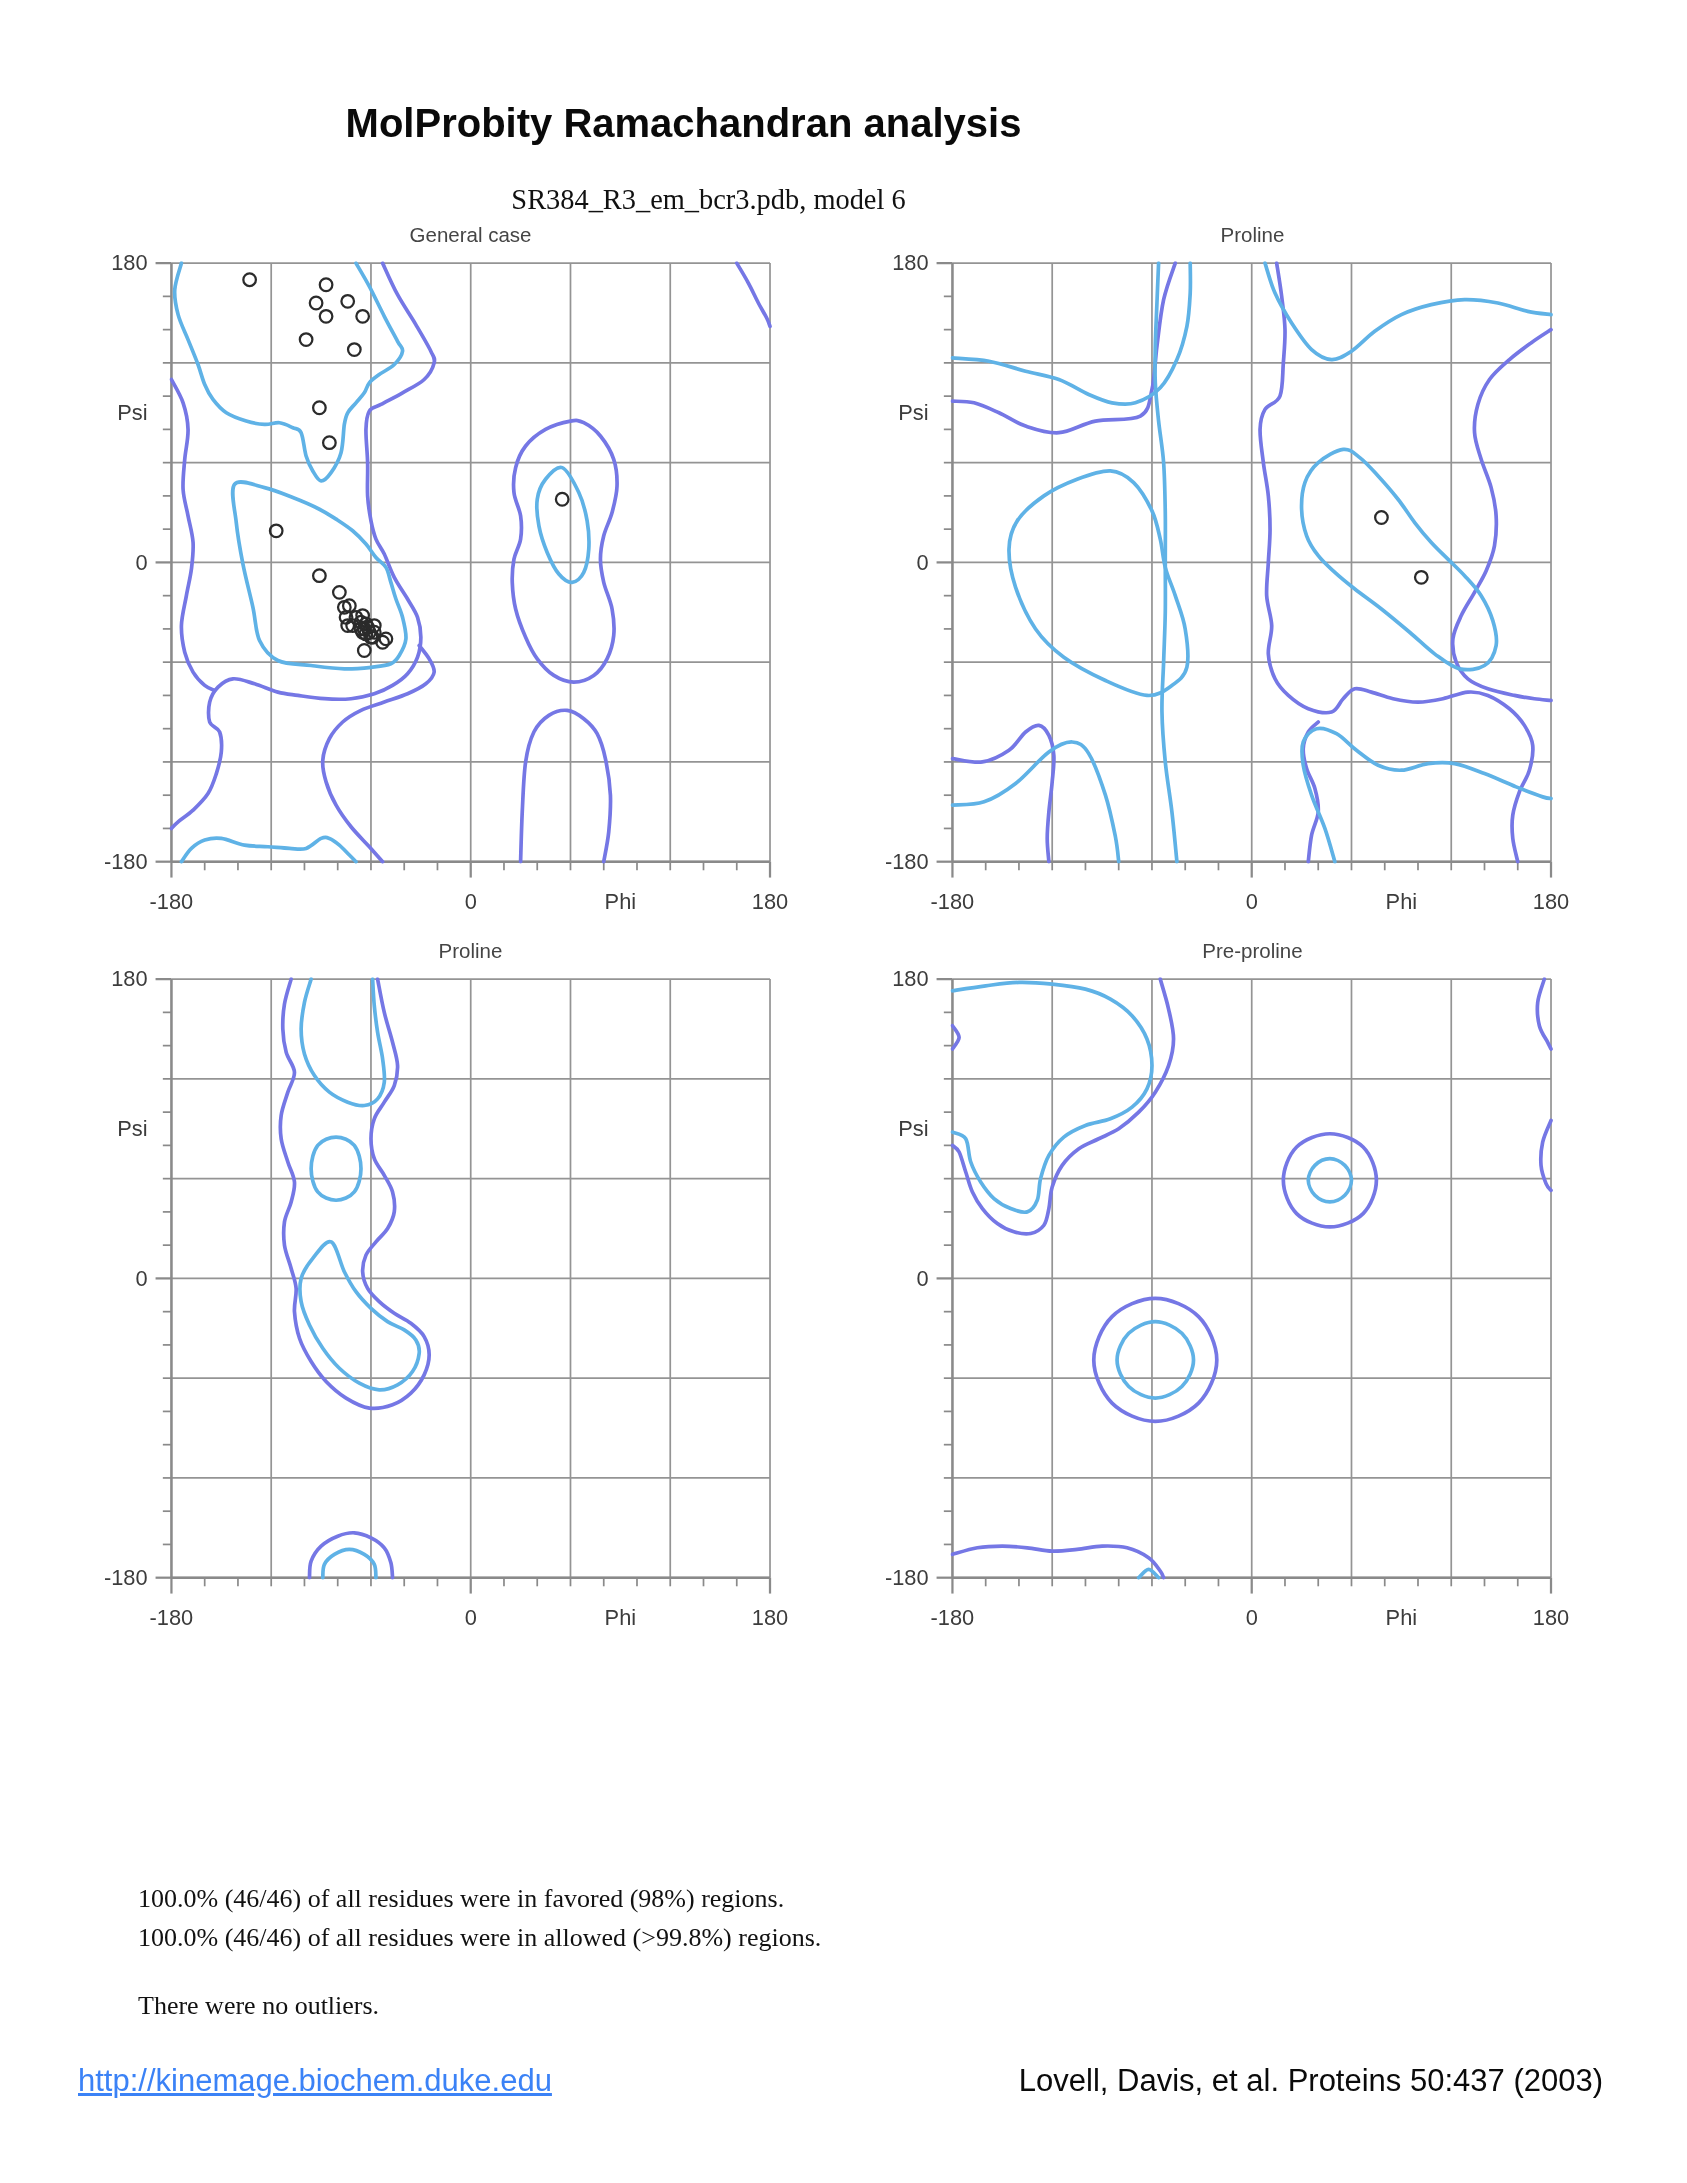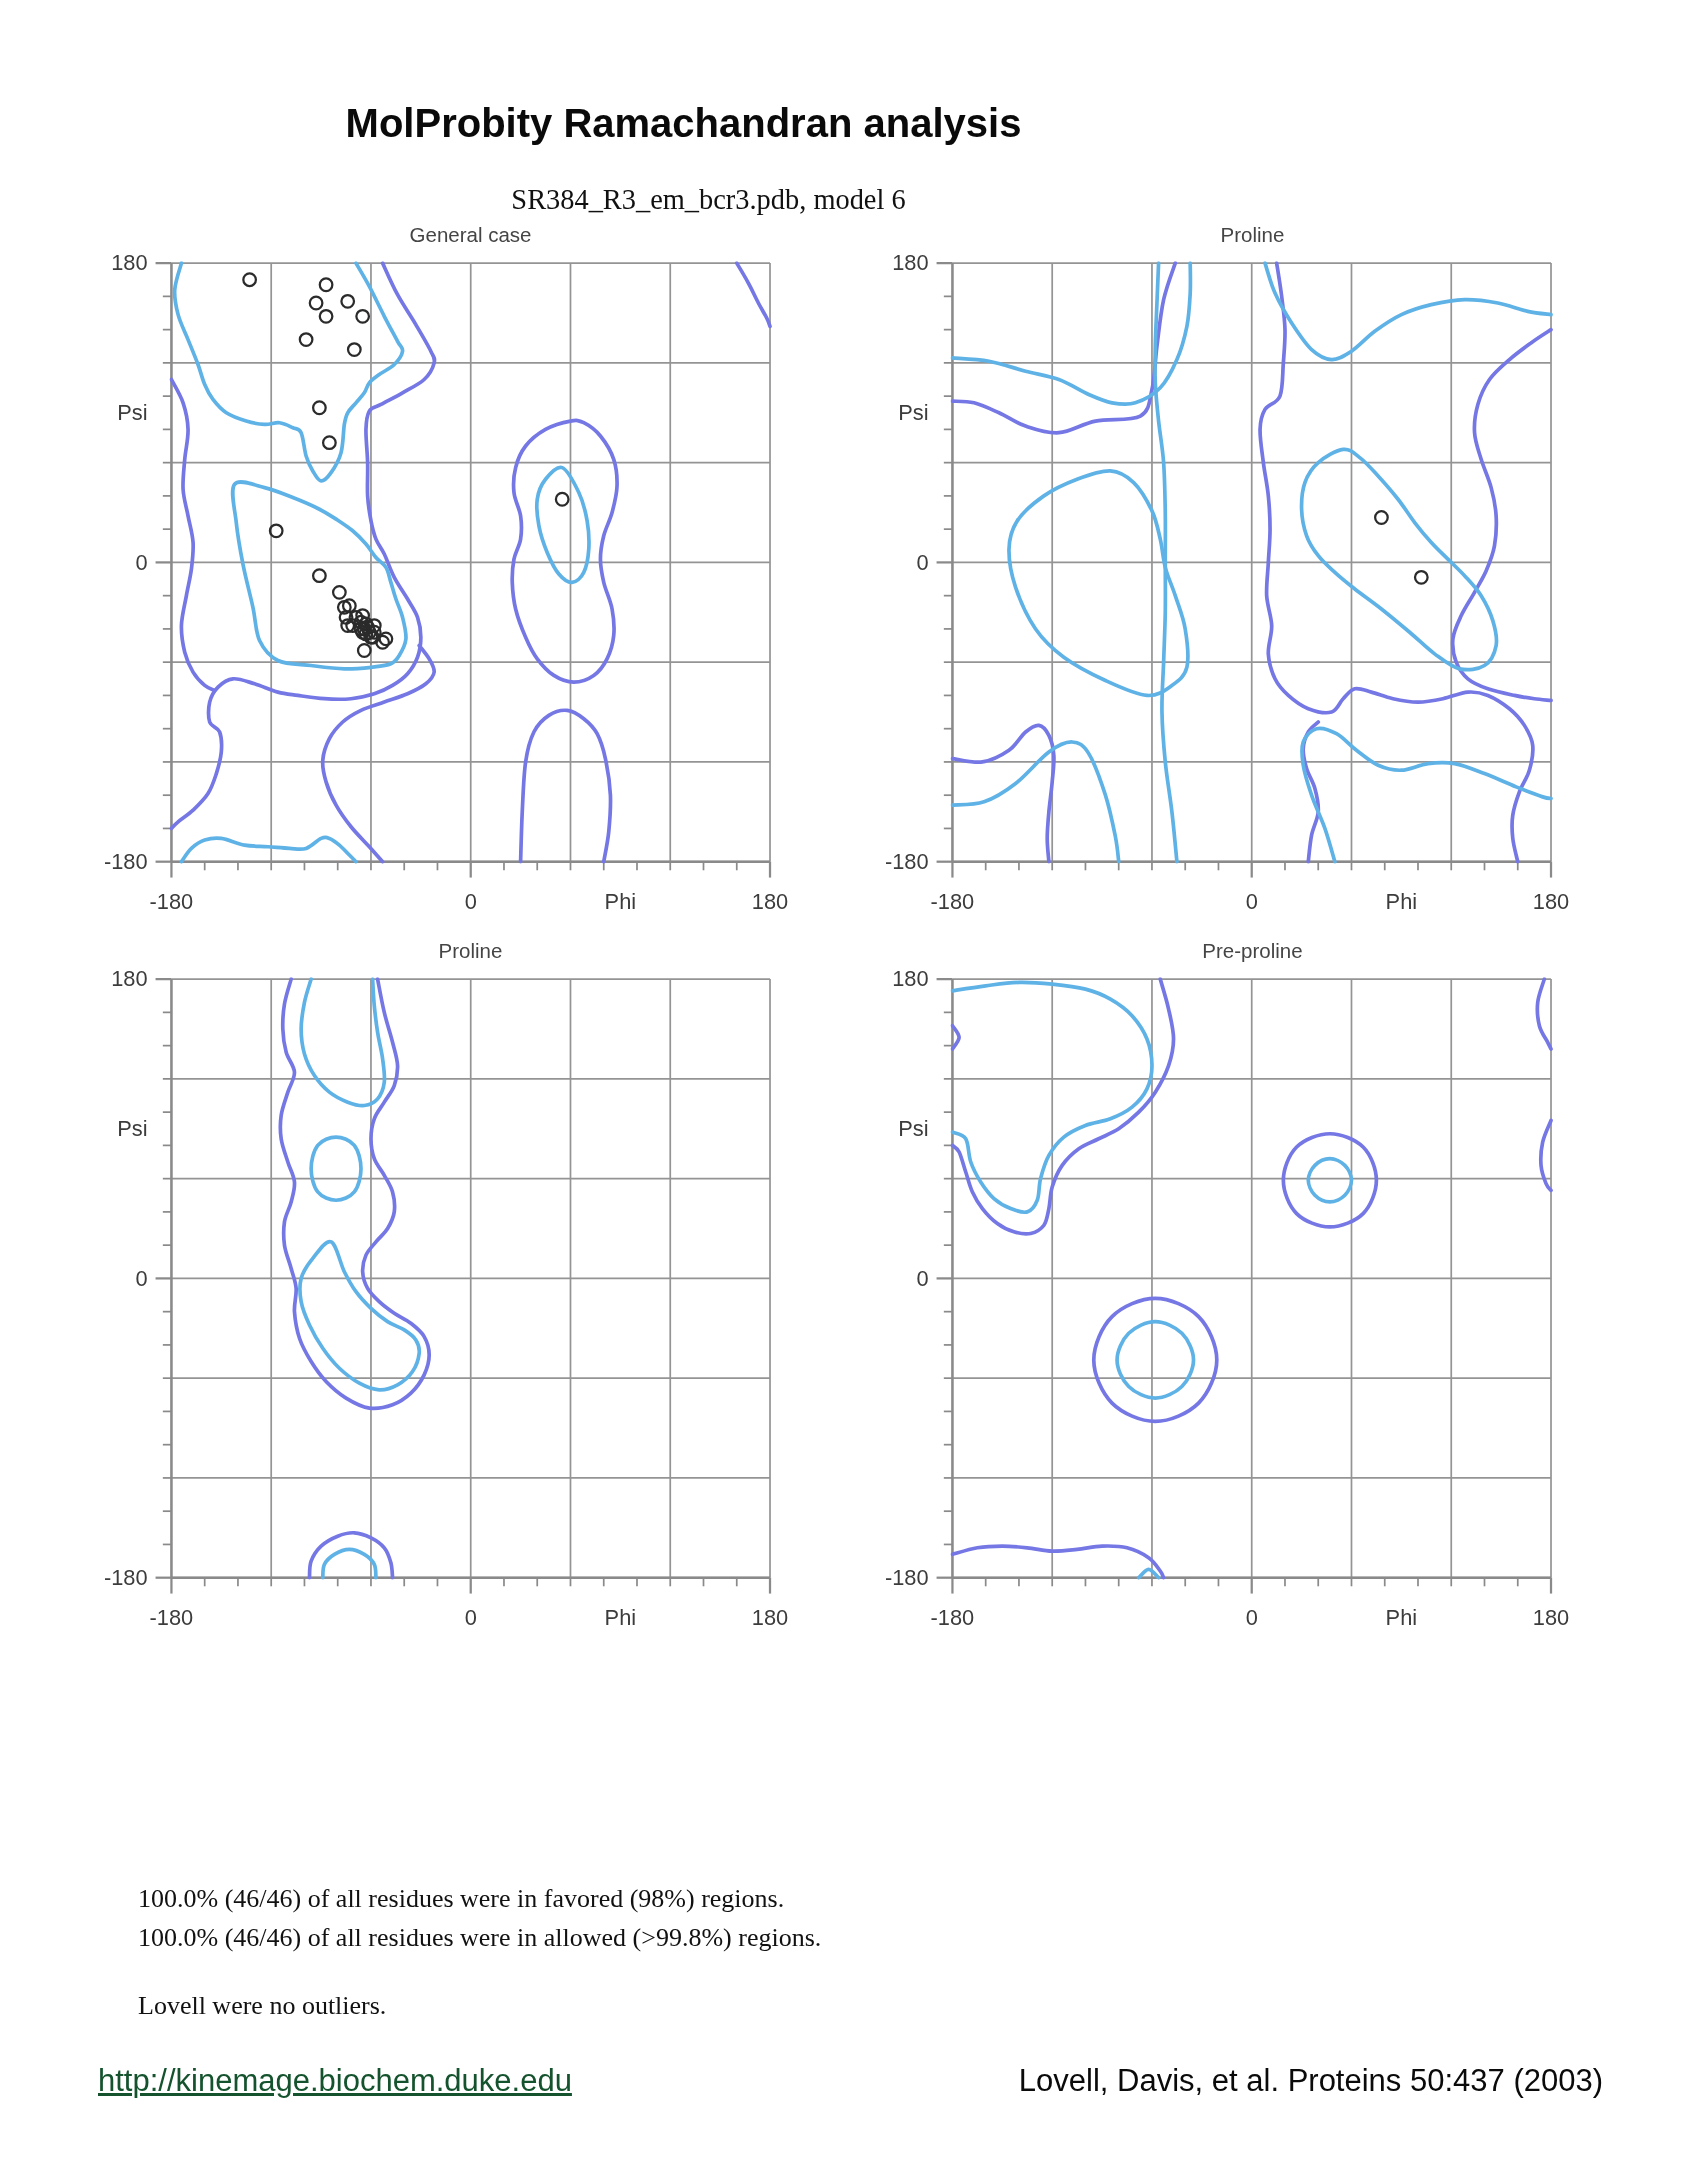--- a/index.html
+++ b/index.html
@@ -18,21 +18,21 @@
   }
   .plot-title{
     position:absolute;width:599px;text-align:center;font-size:20.5px;color:#454545;
   }
   .plot-svg{position:absolute;}
   .stats{
     position:absolute;left:138px;font-size:26px;color:#111;
     font-family:"Liberation Serif",serif;white-space:nowrap;
   }
   .footer-link{
-    position:absolute;left:98px;top:2063px;font-size:31px;color:#14532d;
+    position:absolute;left:78px;top:2063px;font-size:31px;color:#3b82f6;
     text-decoration:underline;text-decoration-thickness:2.6px;white-space:nowrap;
   }
   .footer-cite{
     position:absolute;right:84px;top:2063px;font-size:31px;color:#0a0a0a;white-space:nowrap;
   }
 </style>
 </head>
 <body>
 
 <div class="page-title">MolProbity Ramachandran analysis</div>
@@ -438,17 +438,17 @@
       <text x="1075" y="1039" text-anchor="middle">180</text>
       <text x="134" y="73" text-anchor="end">180</text>
       <text x="134" y="299.25" text-anchor="end">Psi</text>
       <text x="134" y="525.5" text-anchor="end">0</text>
       <text x="134" y="978" text-anchor="end">-180</text>
     </g>
   </svg>
 
 <div class="stats" style="top:1884px;">100.0% (46/46) of all residues were in favored (98%) regions.</div>
 <div class="stats" style="top:1923px;">100.0% (46/46) of all residues were in allowed (&gt;99.8%) regions.</div>
-<div class="stats" style="top:1991px;">Lovell were no outliers.</div>
+<div class="stats" style="top:1991px;">There were no outliers.</div>
 
 <a class="footer-link" href="#">http://kinemage.biochem.duke.edu</a>
 <div class="footer-cite">Lovell, Davis, et al. Proteins 50:437 (2003)</div>
 
 
 </body></html>

